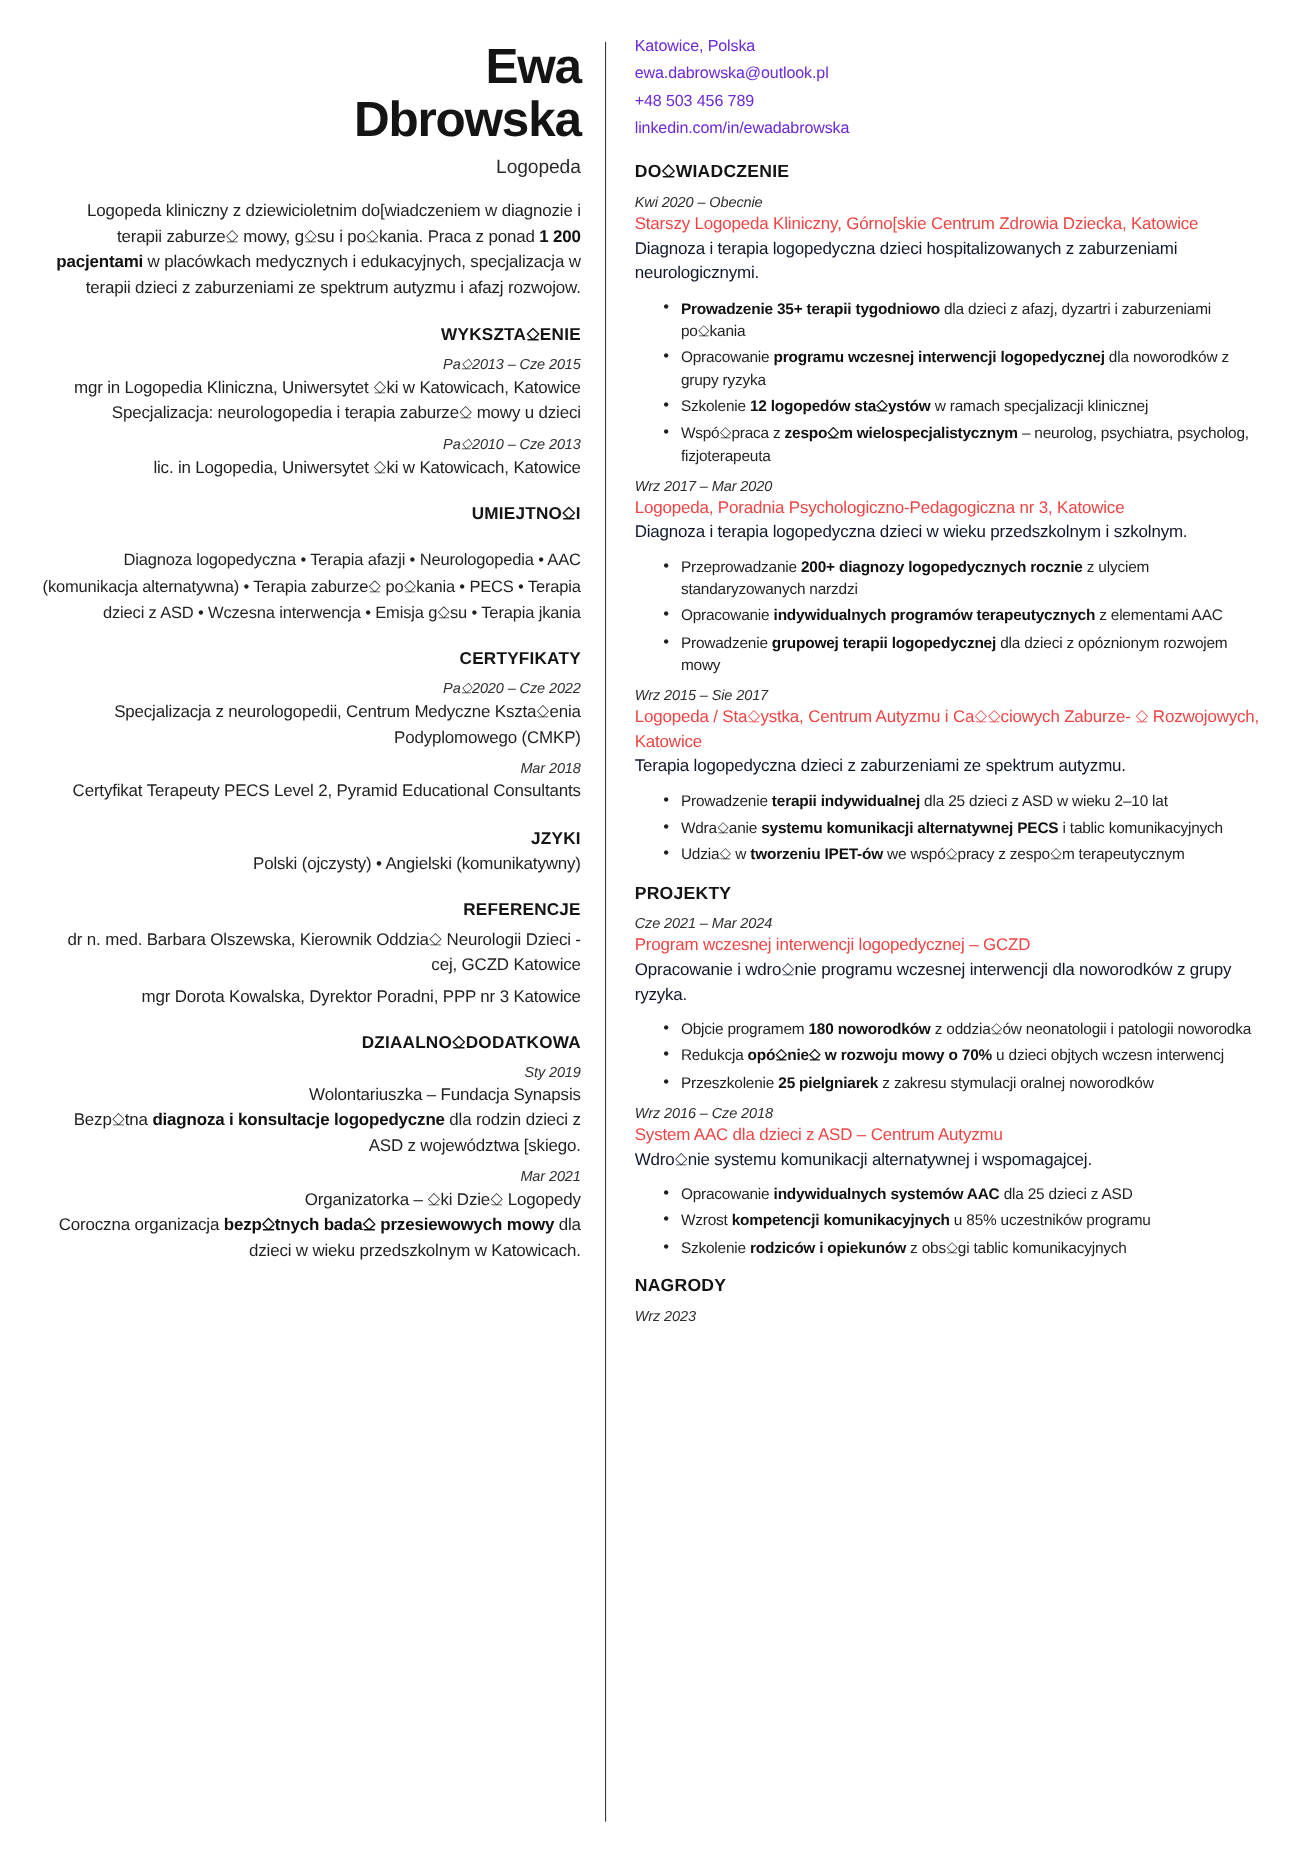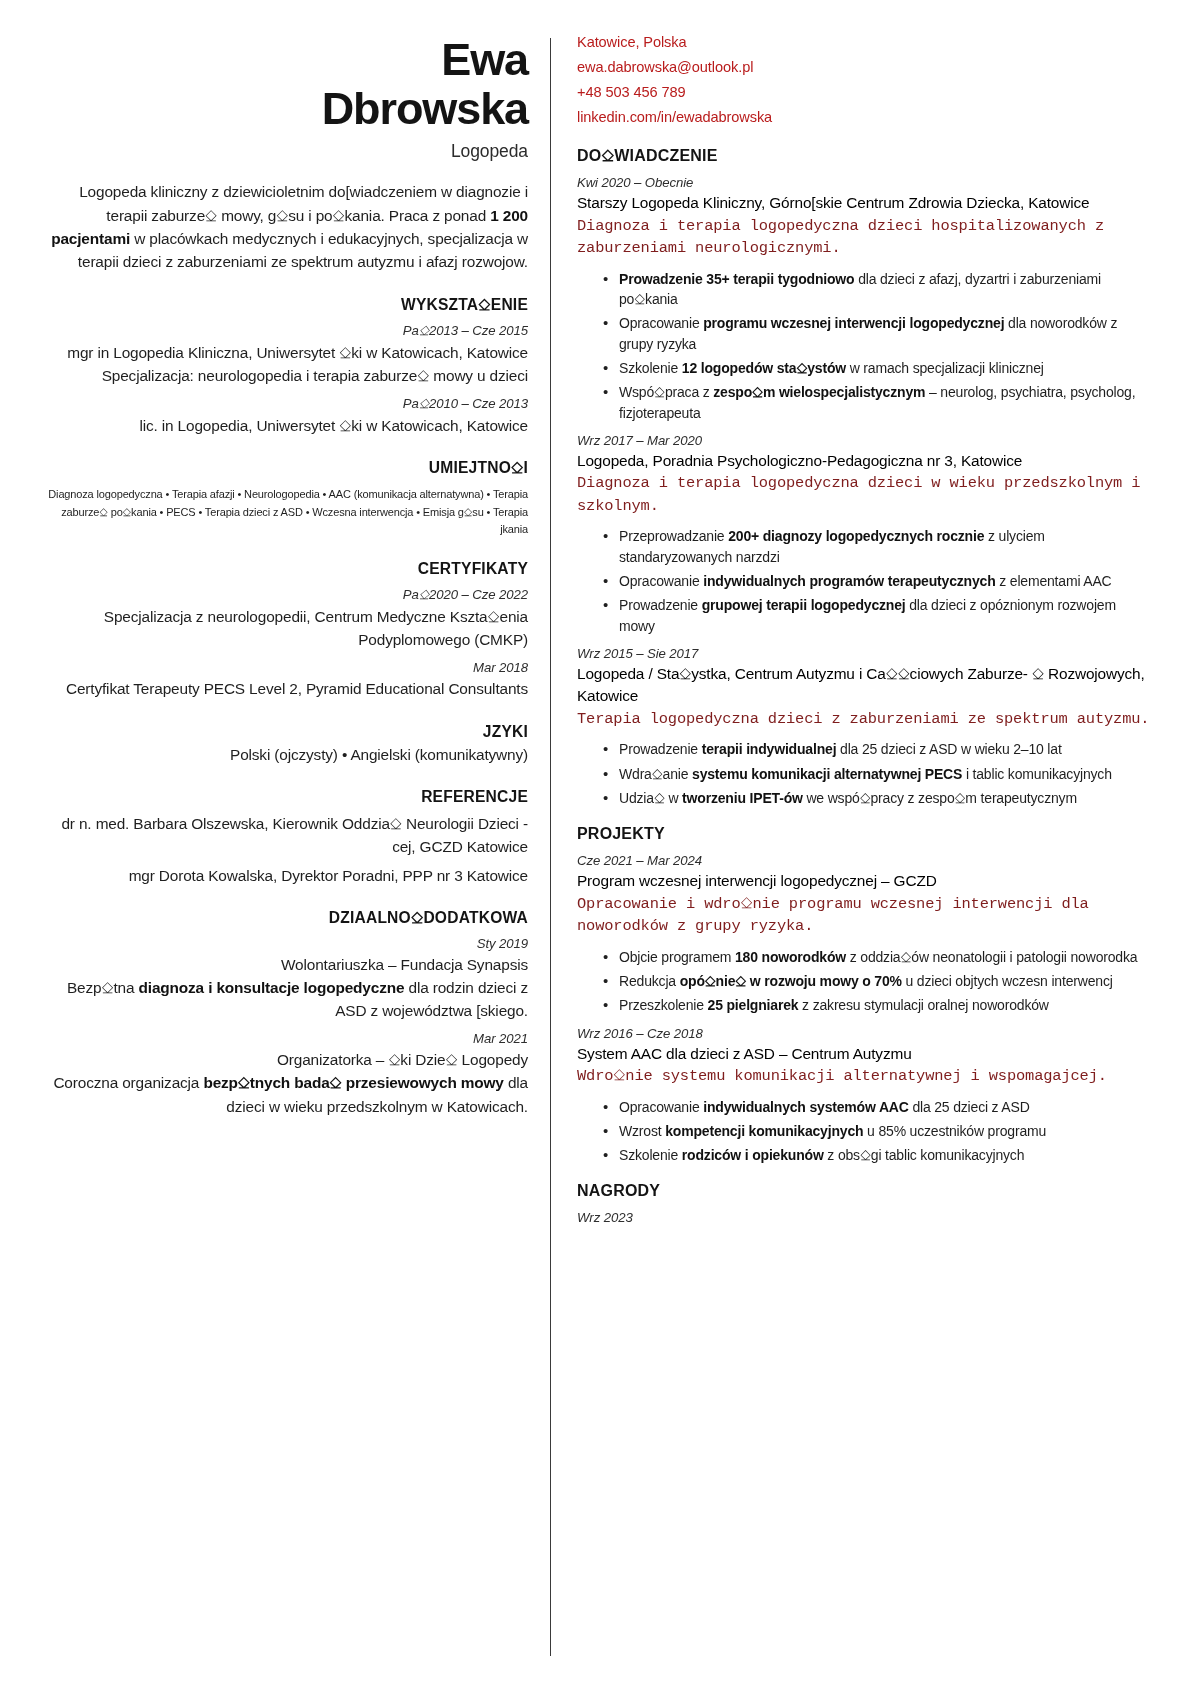--- a/index.html
+++ b/index.html
@@ -65,74 +65,73 @@
   }
   .body-line {
     font-size: 15.4px;
     line-height: 1.5;
     color: #1f1f1f;
     margin-top: 2px;
     letter-spacing: -0.15px;
   }
   .body-line.tight { margin-top: 0px; }
   .skills {
-    font-size: 11px;
+    font-size: 15px;
     line-height: 1.58;
     color: #1f1f1f;
-    margin-top: 9px;
+    margin-top: 21px;
     letter-spacing: -0.15px;
   }
 
   
   .divider {
     width: 1px;
     background: #3a3a3a;
     margin: 8px 0 4px 0;
     flex: 0 0 1px;
   }
 
   
   .col-right {
     flex: 1;
     padding-left: 26px;
     text-align: left;
   }
   .contact-line {
     font-size: 14.6px;
     line-height: 1.72;
-    color: #b91c1c;
+    color: #6d28d9;
     letter-spacing: -0.1px;
   }
   .r-sec-head {
     font-size: 16px;
     font-weight: 700;
     letter-spacing: 0.2px;
     margin-top: 17px;
     color: #141414;
   }
   .r-date {
     font-size: 13.2px;
     font-style: italic;
     color: #2e2e2e;
     margin-top: 10px;
     letter-spacing: -0.1px;
   }
   .r-role {
     font-size: 15.4px;
     line-height: 1.46;
-    color: #000000;
+    color: #ef4444;
     margin-top: 2px;
     letter-spacing: -0.15px;
   }
   .r-desc {
     font-size: 15.4px;
     line-height: 1.46;
-    color: #7f1d1d;
-    letter-spacing: -0.15px;
-    font-family: Liberation Mono, monospace;
+    color: #0f172a;
+    letter-spacing: -0.15px;
   }
   ul.bullets {
     list-style: none;
     margin-top: 9px;
     padding-left: 26px;
   }
   ul.bullets li {
     position: relative;
     font-size: 14px;
     line-height: 1.45;

